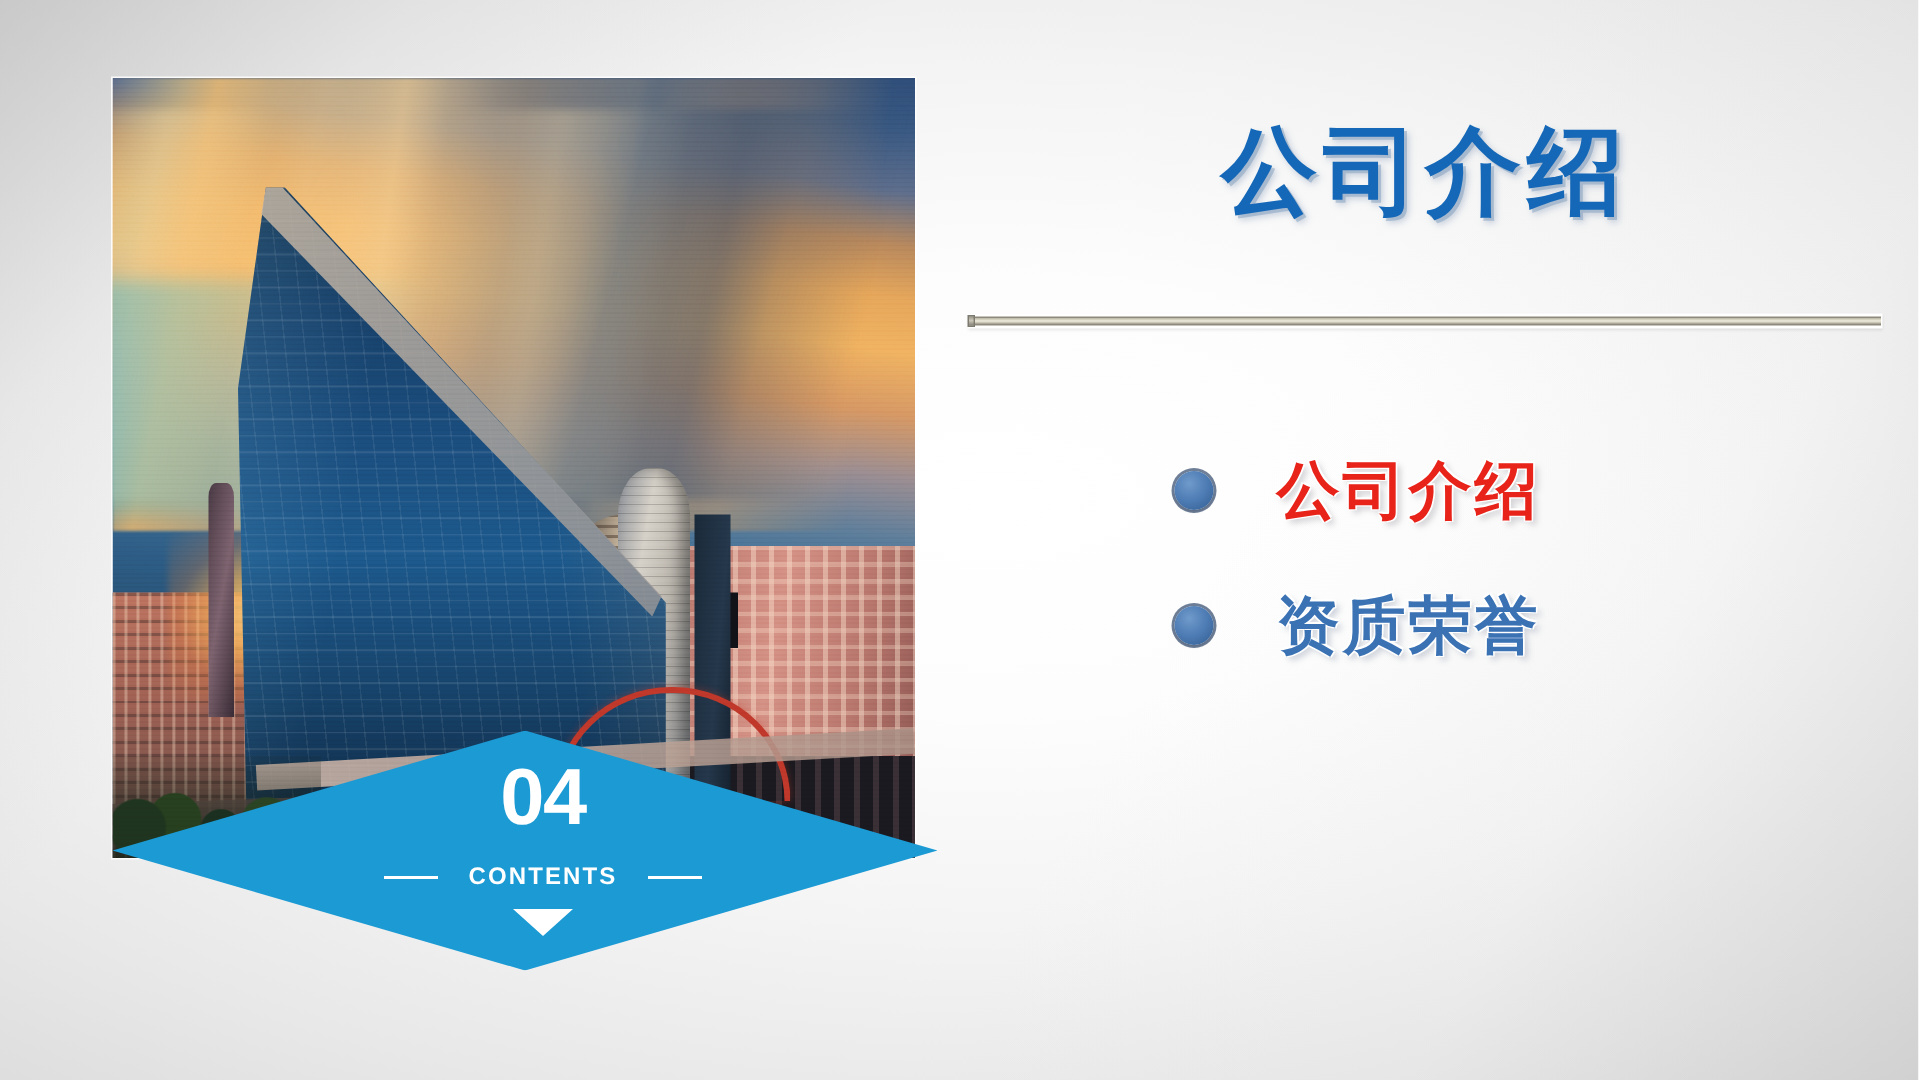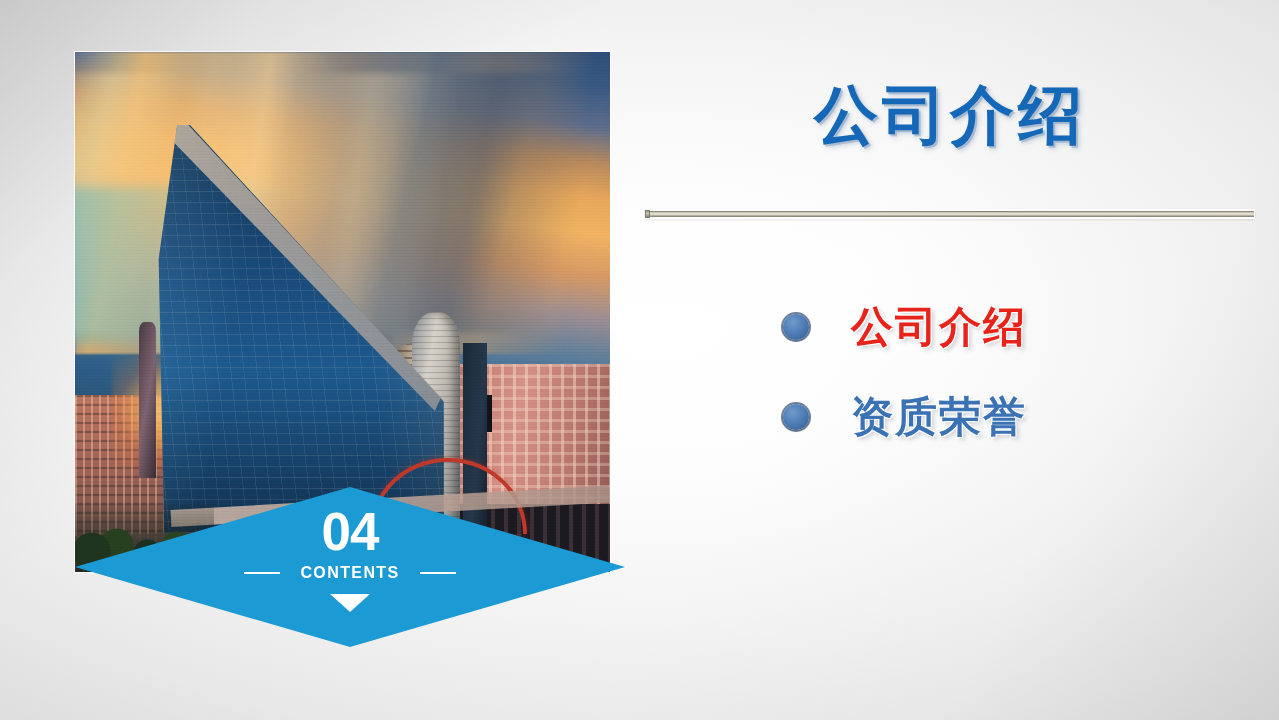--- a/index.html
+++ b/index.html
@@ -347,21 +347,21 @@
     left: 75px;
     top: 487px;
     width: 550px;
     height: 160px;
     background: #1b9ad4;
     clip-path: polygon(50% 0%, 100% 50%, 50% 100%, 0% 50%);
     z-index: 5;
   }
   .diamond-content {
     position: absolute;
-    left: 75px;
+    left: 87px;
     top: 487px;
     width: 550px;
     height: 160px;
     z-index: 6;
     display: flex;
     flex-direction: column;
     align-items: center;
     justify-content: flex-start;
     padding-top: 18px;
     box-sizing: border-box;
@@ -372,21 +372,21 @@
     font-size: 53px;
     font-weight: bold;
     line-height: 1;
     letter-spacing: -1px;
     font-family: "Liberation Sans", sans-serif;
   }
   .contents-row {
     display: flex;
     align-items: center;
     gap: 20px;
-    margin-top: 6px;
+    margin-top: 18px;
   }
   .contents-rule {
     width: 36px;
     height: 2px;
     background: #ffffff;
   }
   .contents-label {
     color: #ffffff;
     font-size: 16px;
     font-weight: bold;

